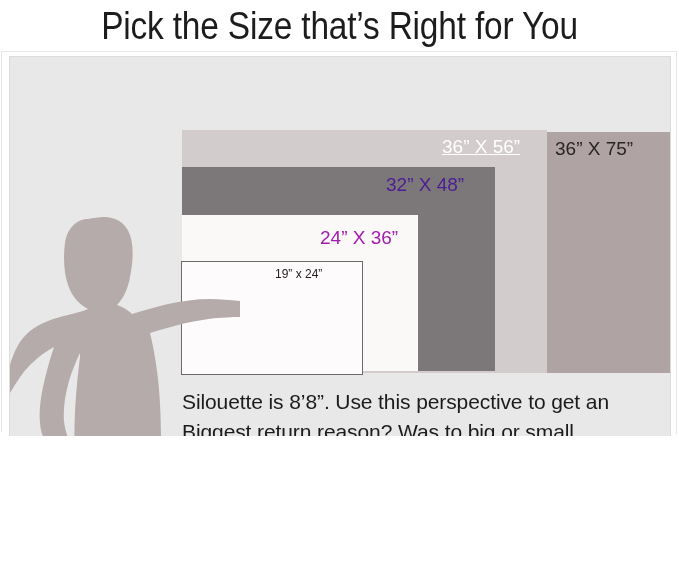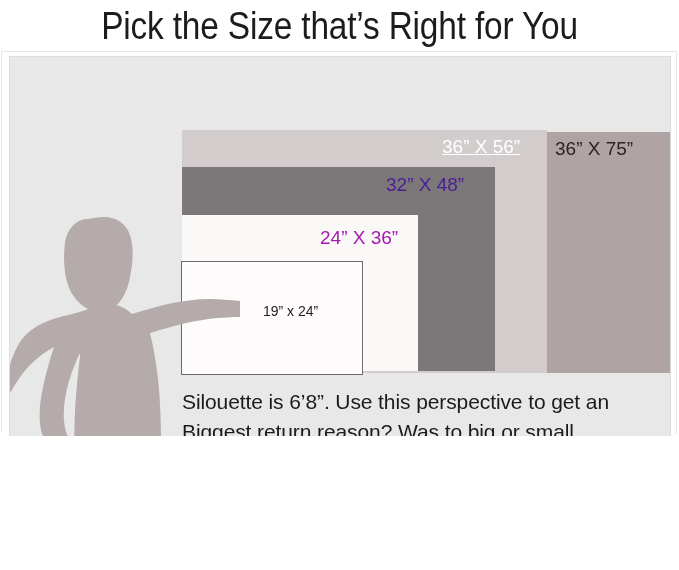--- a/index.html
+++ b/index.html
@@ -137,25 +137,24 @@
   
   #rect-19x24 {
     left: 171px;
     top: 204px;
     width: 182px;
     height: 114px;
     background: #fdfbfb;
     border: 1px solid #6e6a6a;
   }
   #label-19x24 {
-    left: 253px;
+    left: 265px;
     top: 210px;
     color: #231d1d;
-    font-size: 14px;
-    margin-top: 36px;
+    font-size: 12px;
   }
 
   
   #caption {
     position: absolute;
     left: 172px;
     top: 330px;
     width: 480px;
     font-family: "Liberation Sans Narrow", "Liberation Sans", sans-serif;
     font-size: 21px;
@@ -255,21 +254,21 @@
         M 206,121
         C 214,120 222,120 230,120
         L 230,104
         C 222,104 214,105 206,106
         Z"></path>
     </svg>
 
     <div class="size-label" id="label-19x24">19” x 24”</div>
 
     <div id="caption">
-      <span class="cap-line">Silouette is 6’8”. Use this perspective to get an</span>
+      <span class="cap-line">Silouette is 8’8”. Use this perspective to get an</span>
       <span class="cap-line">Biggest return reason? Was to big or small</span>
     </div>
 
   </div>
 
   <svg id="silhouette-lower" style="position:absolute; left:0px; top:523px; width:230px; height:47px;" viewBox="0 0 230 47" aria-hidden="true">
     <path fill="#b6abab" d="
       M 76,0
       C 78,14 80,30 81,47
       L 104,47

